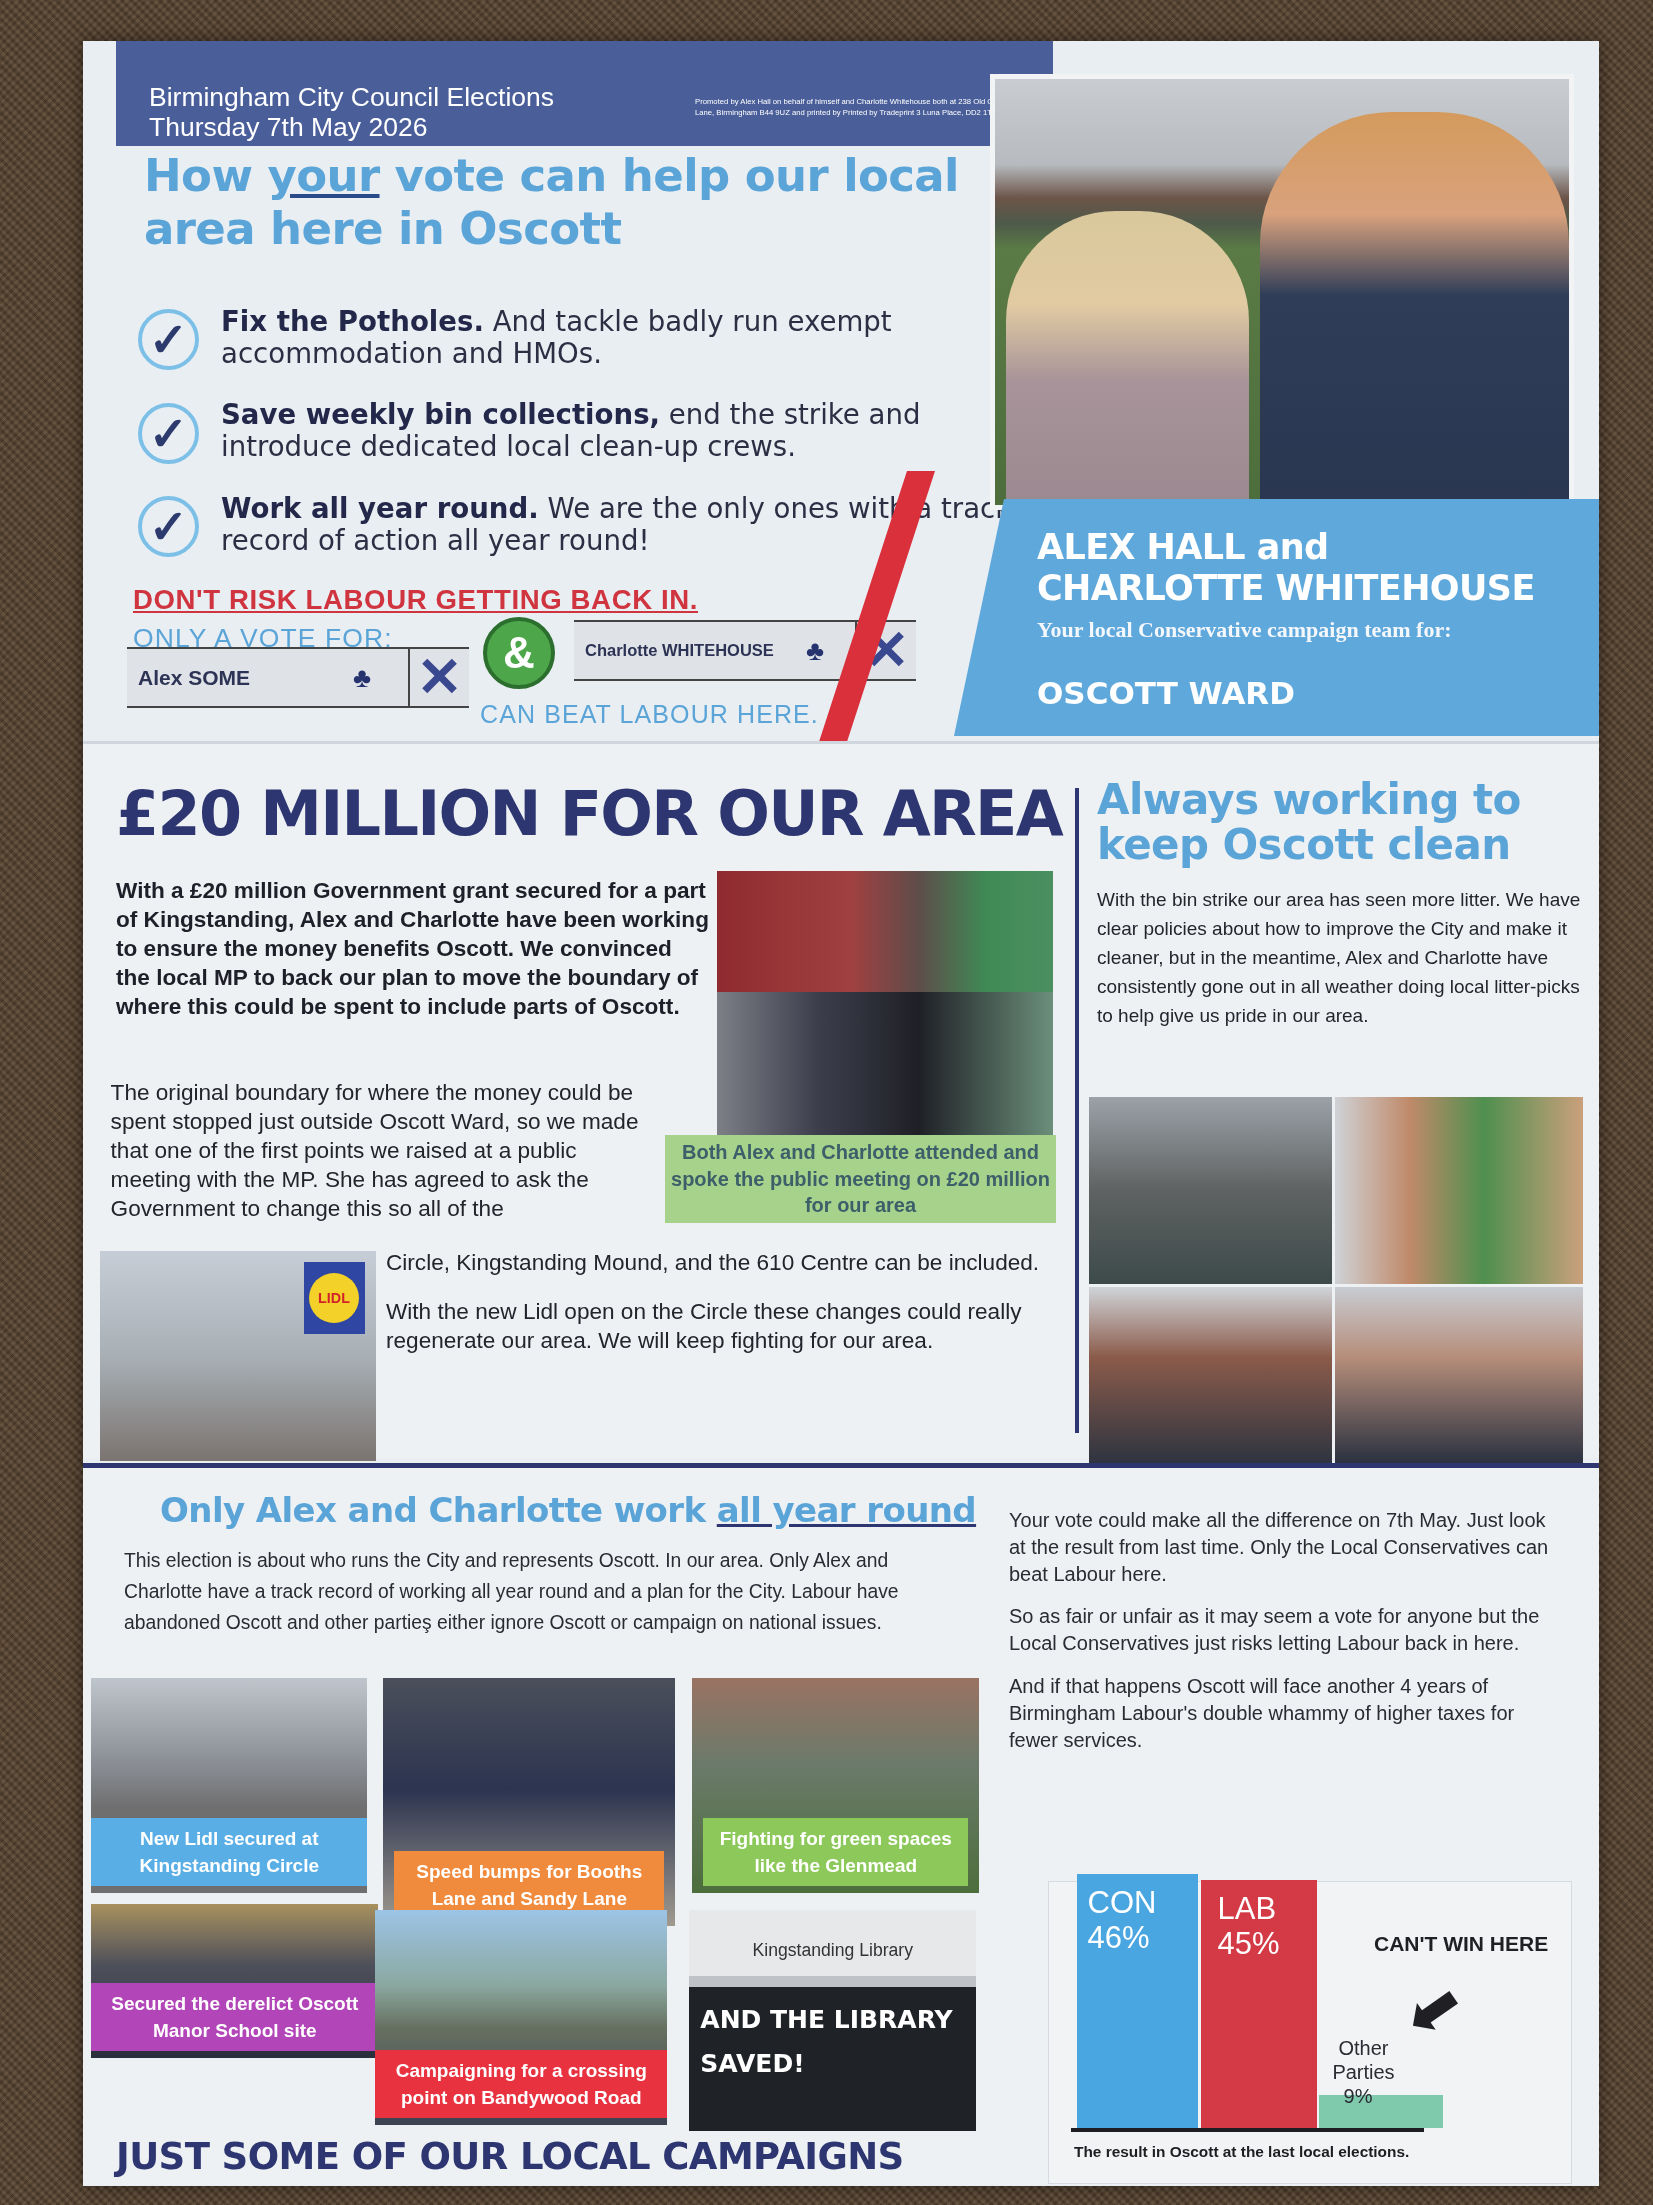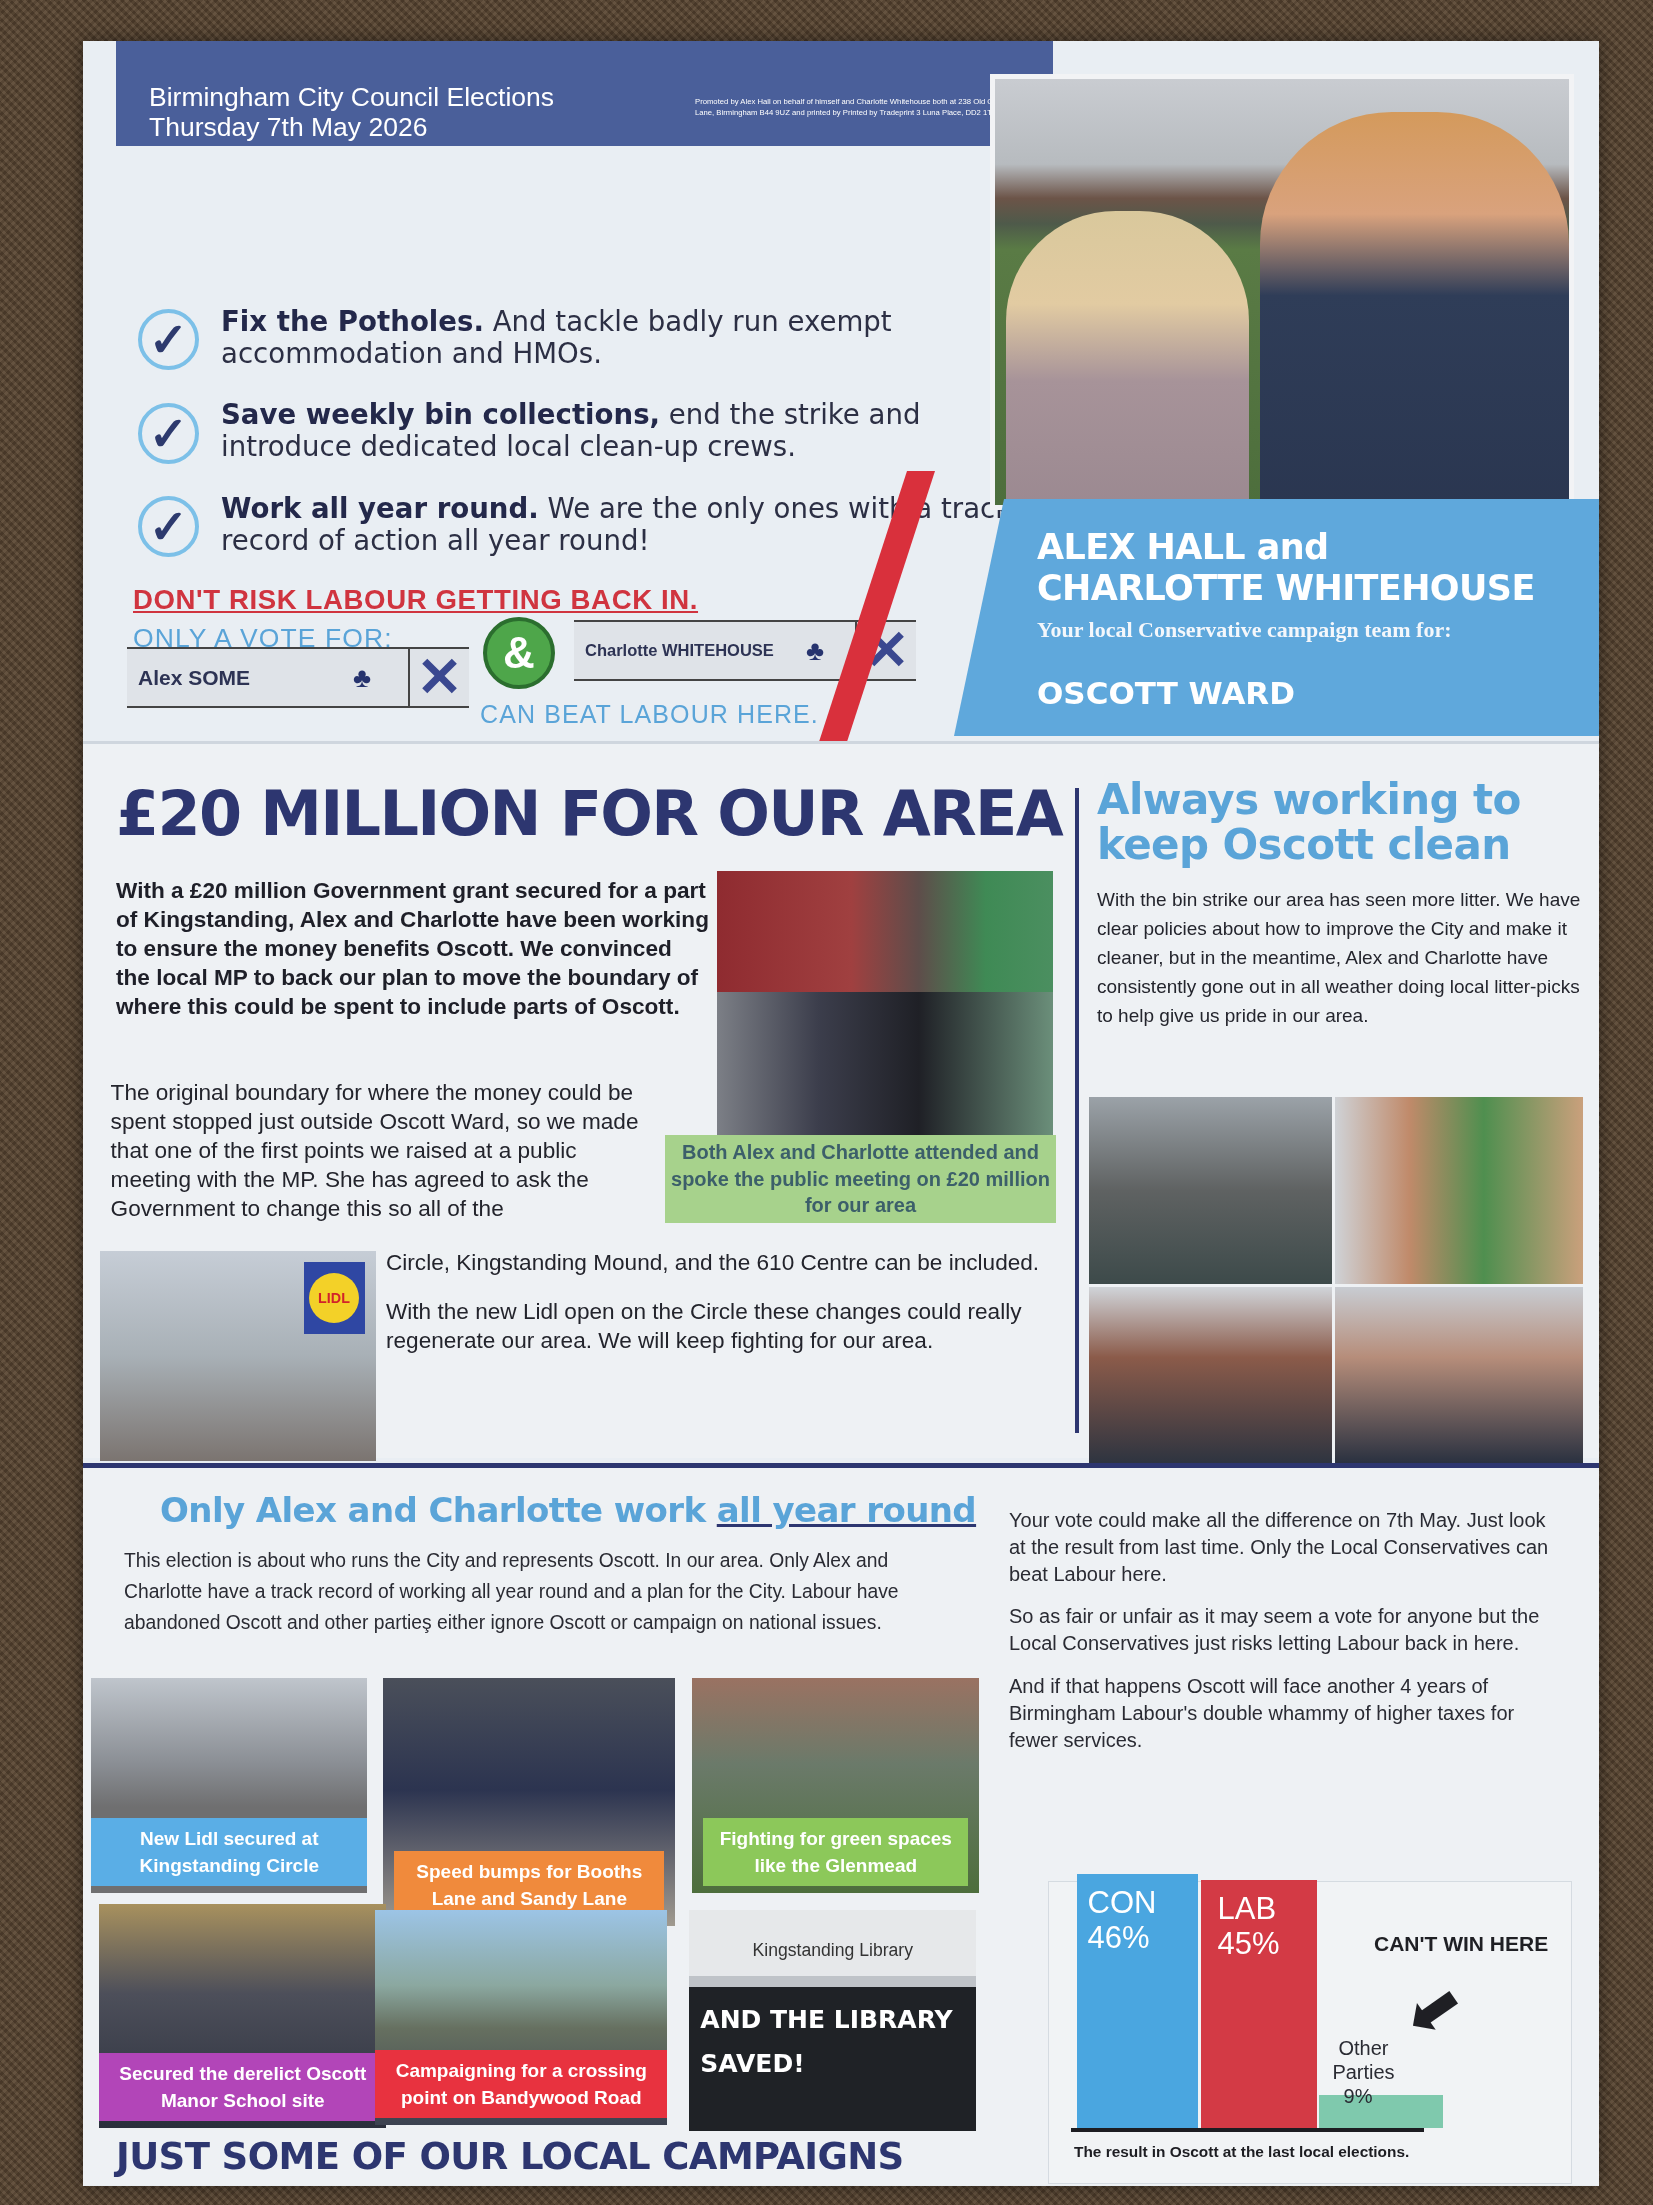--- a/index.html
+++ b/index.html
@@ -114,21 +114,21 @@
   .camp {
     position: absolute; overflow: hidden;
   }
   .camp .cap {
     position: absolute; left: 0; right: 0; bottom: 6.6px; padding: 6.6px 5.5px; color: #fff; font-weight: bold;
     font-size: 19px; line-height: 27.6px; text-align: center;
   }
   .c1 { left: 0; top: 0; width: 276px; height: 215px; background: linear-gradient(180deg,#bfc5cc 0%,#8a8e94 40%,#6f6f70 60%); }
   .c2 { left: 292px; top: 0; width: 292px; height: 248px; background: linear-gradient(180deg,#4a4f5a 0%,#2c3450 45%,#a09a8f 100%); }
   .c3 { left: 601px; top: 0; width: 287px; height: 215px; background: linear-gradient(180deg,#9a7262 0%,#6b7a6a 40%,#4d6e3c 100%); }
-  .c4 { left: 8px; top: 226px; width: 287px; height: 224px; background: linear-gradient(180deg,#a8915e 0%,#4d4f5a 40%,#2a2f3c 100%); }
+  .c4 { left: 0; top: 226px; width: 287px; height: 154px; background: linear-gradient(180deg,#a8915e 0%,#4d4f5a 40%,#2a2f3c 100%); }
   .c5 { left: 284px; top: 232px; width: 292px; height: 215px; background: linear-gradient(180deg,#9cc4e6 0%,#8ba8a0 35%,#667060 55%,#3b4150 100%); }
   .c6 { left: 598px; top: 232px; width: 287px; height: 221px; background: #1f2226; }
   .c6 .lib-sign { position: absolute; left: 0; top: 0; width: 100%; height: 77px; background: #e6e8ea; border-bottom: 11px solid #bfc3c8; color: #333; font-size: 17.6px; text-align: center; padding-top: 30px; }
   .c6 .lib-text { position: absolute; left: 11px; top: 88px; color: #fff; font-weight: bold; font-size: 25px; line-height: 44px; font-family: "DejaVu Sans", sans-serif; }
   .just-some { position: absolute; left: 33px; top: 667px; font-family: "DejaVu Sans", sans-serif; font-weight: bold; color: #2d3670; font-size: 37px; letter-spacing: -0.6px; }
   .right-text { position: absolute; left: 926px; top: 39px; width: 551px; font-size: 20px; line-height: 27px; color: #2a2b33; }
   .right-text p { margin-bottom: 15.4px; }
   .chart-card { position: absolute; left: 965px; top: 413px; width: 524px; height: 303px; background: #f1f3f5; border: 1.1px solid #d5dbe1; }
   .bar { position: absolute; bottom: 55px; color: #fff; font-size: 31px; line-height: 35px; padding: 11px 11px; }
   .bar-con { left: 27.6px; width: 121px; background: #4aa6e0; }
@@ -147,20 +147,21 @@
 
   <section class="sec1">
     <div class="topbar">
       <div class="title">
         <div>Birmingham City Council Elections</div>
         <div>Thursday 7th May 2026</div>
       </div>
       <div class="promo">Promoted by Alex Hall on behalf of himself and Charlotte Whitehouse both at 238 Old Oscott Lane, Birmingham B44 9UZ and printed by Printed by Tradeprint 3 Luna Place, DD2 1TP</div>
     </div>
 
+    <h1 class="headline"><span>How </span><u>your</u><span> vote can help our local area here in Oscott</span></h1>
 
     <div class="pledges">
       <div class="pledge">
         <span class="check">✓</span>
         <div class="pledge-text"><b>Fix the Potholes.</b><span> And tackle badly run exempt accommodation and HMOs.</span></div>
       </div>
       <div class="pledge">
         <span class="check">✓</span>
         <div class="pledge-text"><b>Save weekly bin collections,</b><span> end the strike and introduce dedicated local clean-up crews.</span></div>
       </div>

